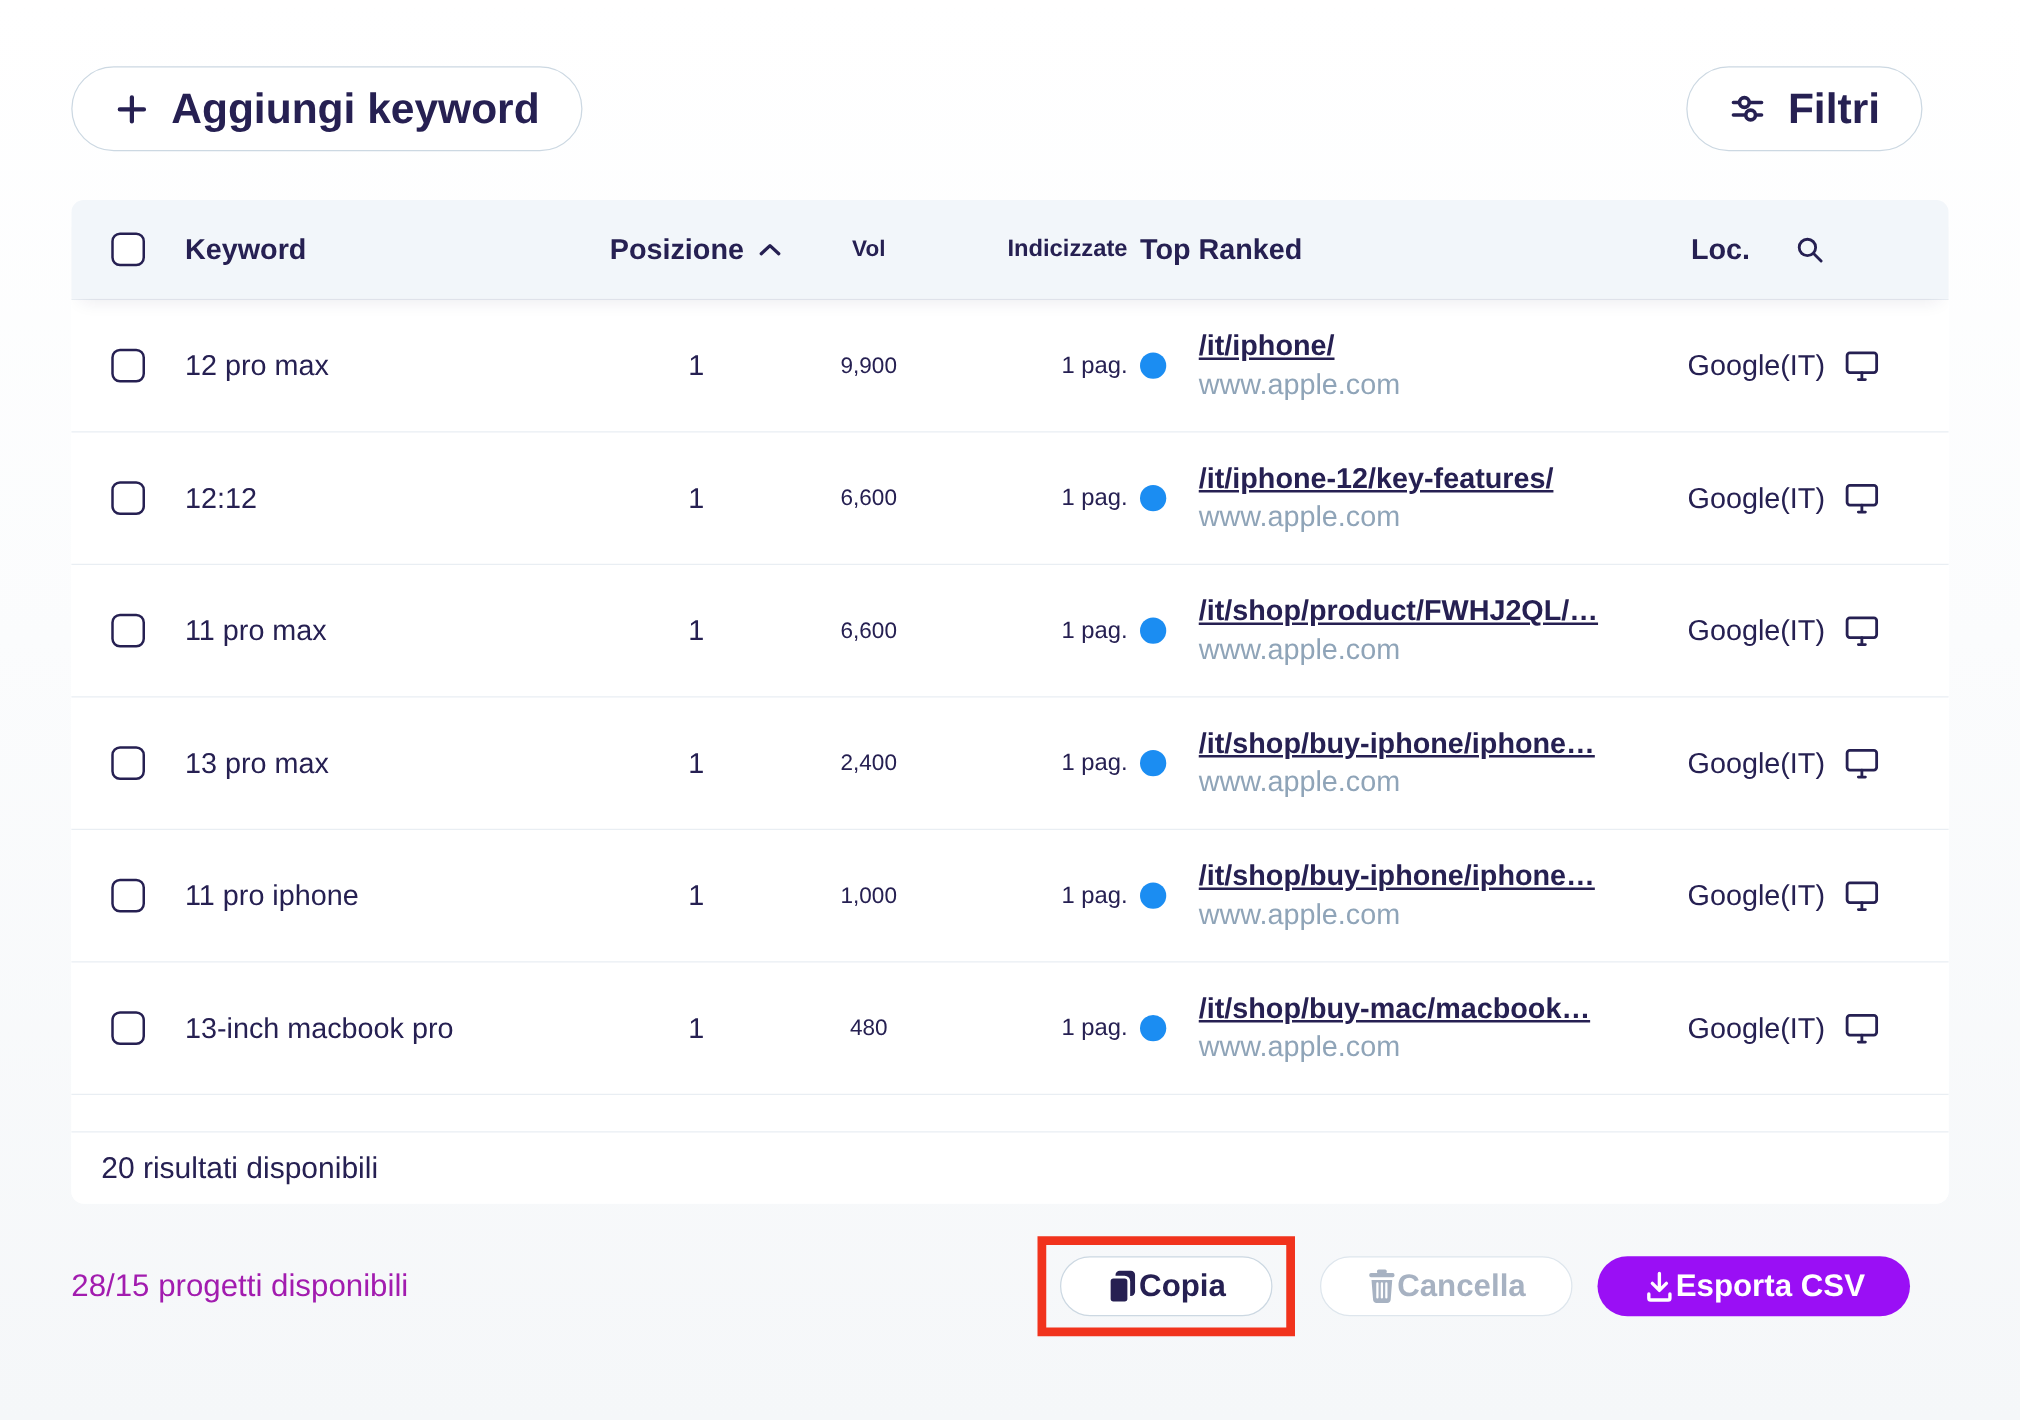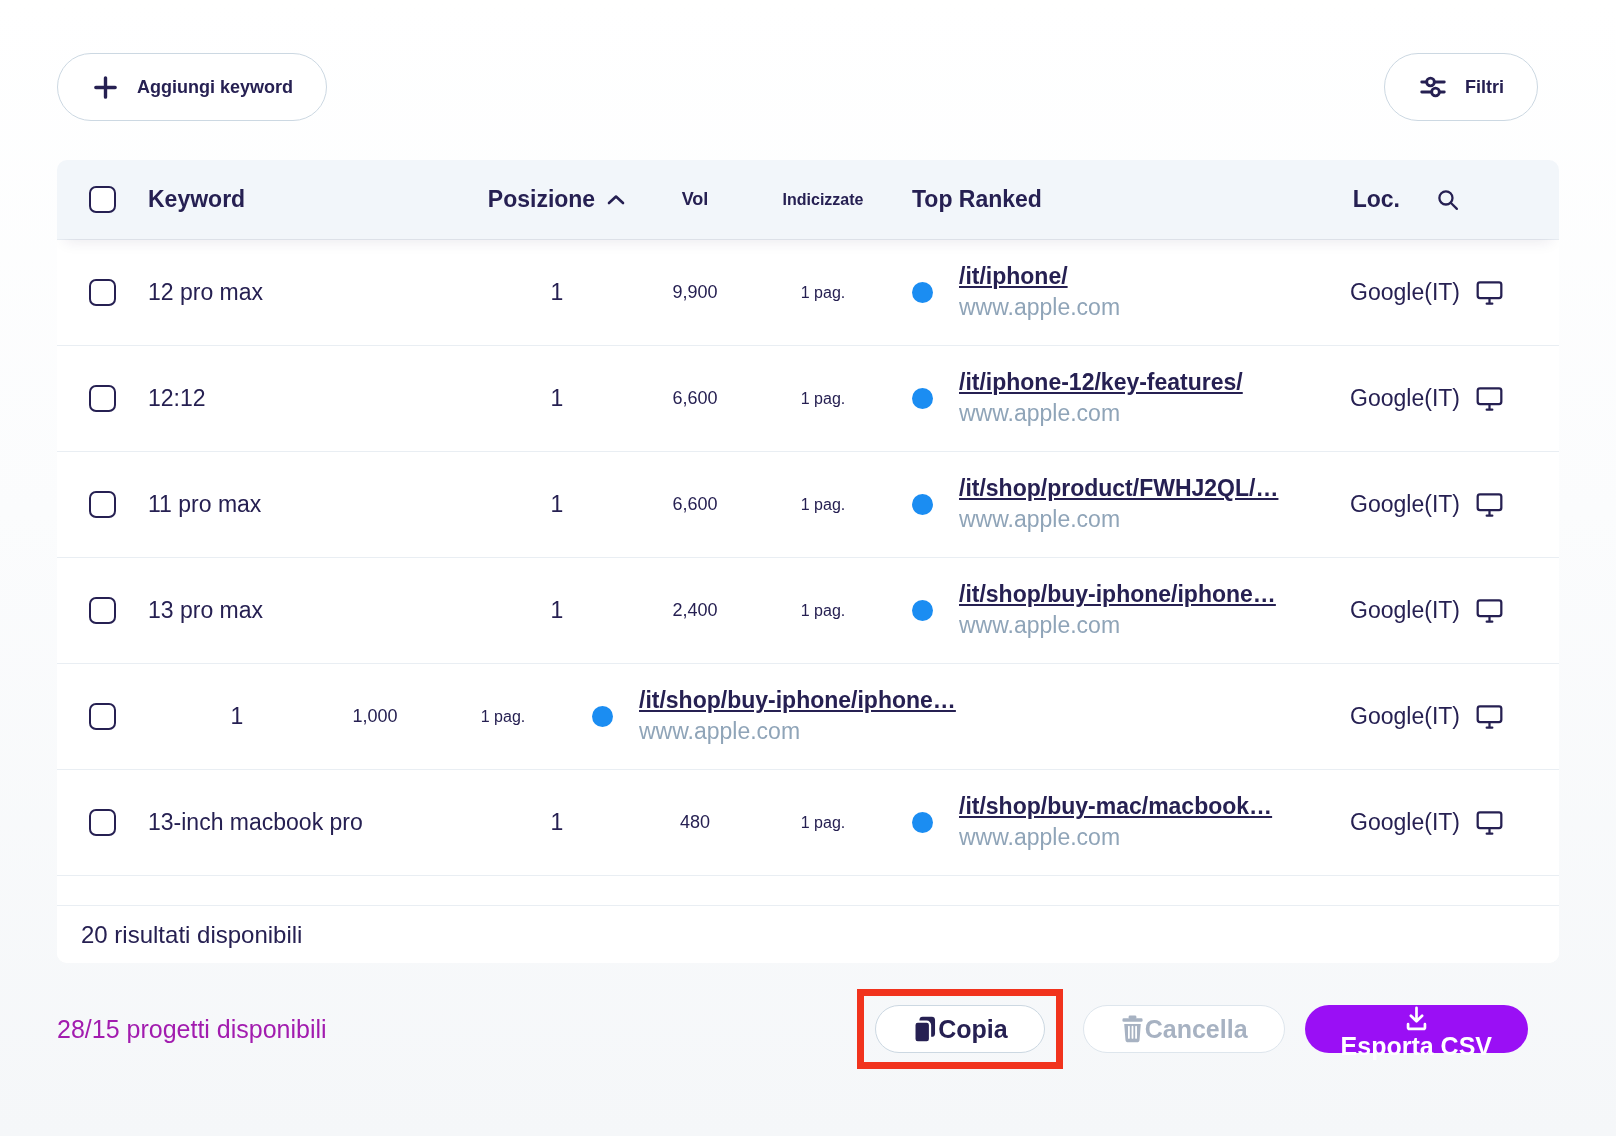--- a/index.html
+++ b/index.html
@@ -12,40 +12,40 @@
     overflow:hidden;
   }
   svg { display:block; }
 
   
   .toolbar { display:flex; justify-content:space-between; align-items:center; padding:53px 78px 0 57px; }
   .pill-btn {
     display:inline-flex; align-items:center; gap:17px;
     height:68px; padding:0 33px;
     border-radius:34px; border:1.5px solid #ccd8e2; background:#fff;
-    font-family:inherit; font-size:18px; font-weight:bold; color:#262052; cursor:pointer;
+    font-family:inherit; font-size:34px; font-weight:bold; color:#262052; cursor:pointer;
   }
 
   
   .table { margin:39px 57px 0 57px; background:#fff; border-radius:10px; overflow:hidden; }
   .thead {
     display:flex; align-items:center; height:79px;
     background:#f2f6fa; font-weight:bold; font-size:23px;
     box-shadow:0 10px 14px -8px rgba(38,32,82,0.10);
     position:relative; z-index:2;
   }
   .trow { display:flex; align-items:center; height:106px; background:#fff; border-top:1px solid #e9eef3; }
   .trow:first-of-type { border-top:none; }
 
   .c-check { flex:0 0 91px; display:flex; align-items:center; }
   .checkbox { width:27px; height:27px; margin-left:32px; border:2.5px solid #262052; border-radius:7px; background:#fff; cursor:pointer; }
   .c-kw  { flex:0 0 320px; font-size:23px; }
   .c-pos { flex:0 0 178px; text-align:center; font-size:23px; }
   .c-vol { flex:0 0 98px;  text-align:center; font-size:18px; }
-  .c-ind { flex:0 0 158px; text-align:center; font-size:16px; }
+  .c-ind { flex:0 0 158px; text-align:right; font-size:19px; }
   .c-top { flex:1; display:flex; align-items:center; padding-left:10px; min-width:0; }
   .c-loc { flex:0 0 228px; display:flex; align-items:center; justify-content:flex-end; gap:16px; padding-right:56px; font-size:23px; }
 
   .thead .c-pos { display:flex; align-items:center; justify-content:center; gap:11px; }
   .thead .c-loc { padding-right:99px; gap:35px; }
 
   .dot { width:21px; height:21px; border-radius:50%; background:#1b8df2; flex:0 0 auto; }
   .urlblock { margin-left:26px; min-width:0; }
   .urlpath { font-weight:bold; font-size:23px; line-height:1.3; color:#262052; white-space:nowrap; cursor:pointer;text-decoration:underline; }
   .domain  { font-size:23px; line-height:1.3; color:#8fa4b8; margin-top:1px; }
@@ -60,21 +60,21 @@
   .projects { color:#a21caf; font-size:25px; }
   .actions { display:flex; align-items:center; gap:20px; }
   .red-annotation { border:7px solid #f1331d; padding:9px 11px; }
   .action-btn {
     display:inline-flex; align-items:center; 
     height:48px; padding:0 36px; border-radius:33px;
     background:#fff; border:1.5px solid #ccd8e2;
     font-family:inherit; font-size:25px; font-weight:bold; color:#262052; cursor:pointer;
   }
   .btn-cancella { color:#a7b2c2; border-color:#dee6ed; }
-  .btn-export { background:#9a0ff5; border:none; color:#fff;flex-direction:column; }
+  .btn-export { background:#9a0ff5; border:none; color:#fff; }
 </style>
 </head>
 <body>
 
 <div class="page">
 
   <div class="toolbar">
     <button class="pill-btn">
       <span>
         <svg width="29" height="29" viewBox="0 0 24 24" fill="none" stroke="#262052" stroke-width="2.8" stroke-linecap="round">
@@ -226,20 +226,21 @@
               <path d="M9.5 21h5M12 16v5"></path>
           </svg>
         </span>
       </div>
     </div>
 
     <div class="trow">
       <div class="c-check">
           <span class="checkbox"></span>
         </div>
+      <div class="c-kw">11 pro iphone</div>
       <div class="c-pos">1</div>
       <div class="c-vol">1,000</div>
       <div class="c-ind">1 pag.</div>
       <div class="c-top">
         <span class="dot"></span>
         <div class="urlblock">
           <div class="urlpath">/it/shop/buy-iphone/iphone…</div>
           <div class="domain">www.apple.com</div>
         </div>
       </div>

